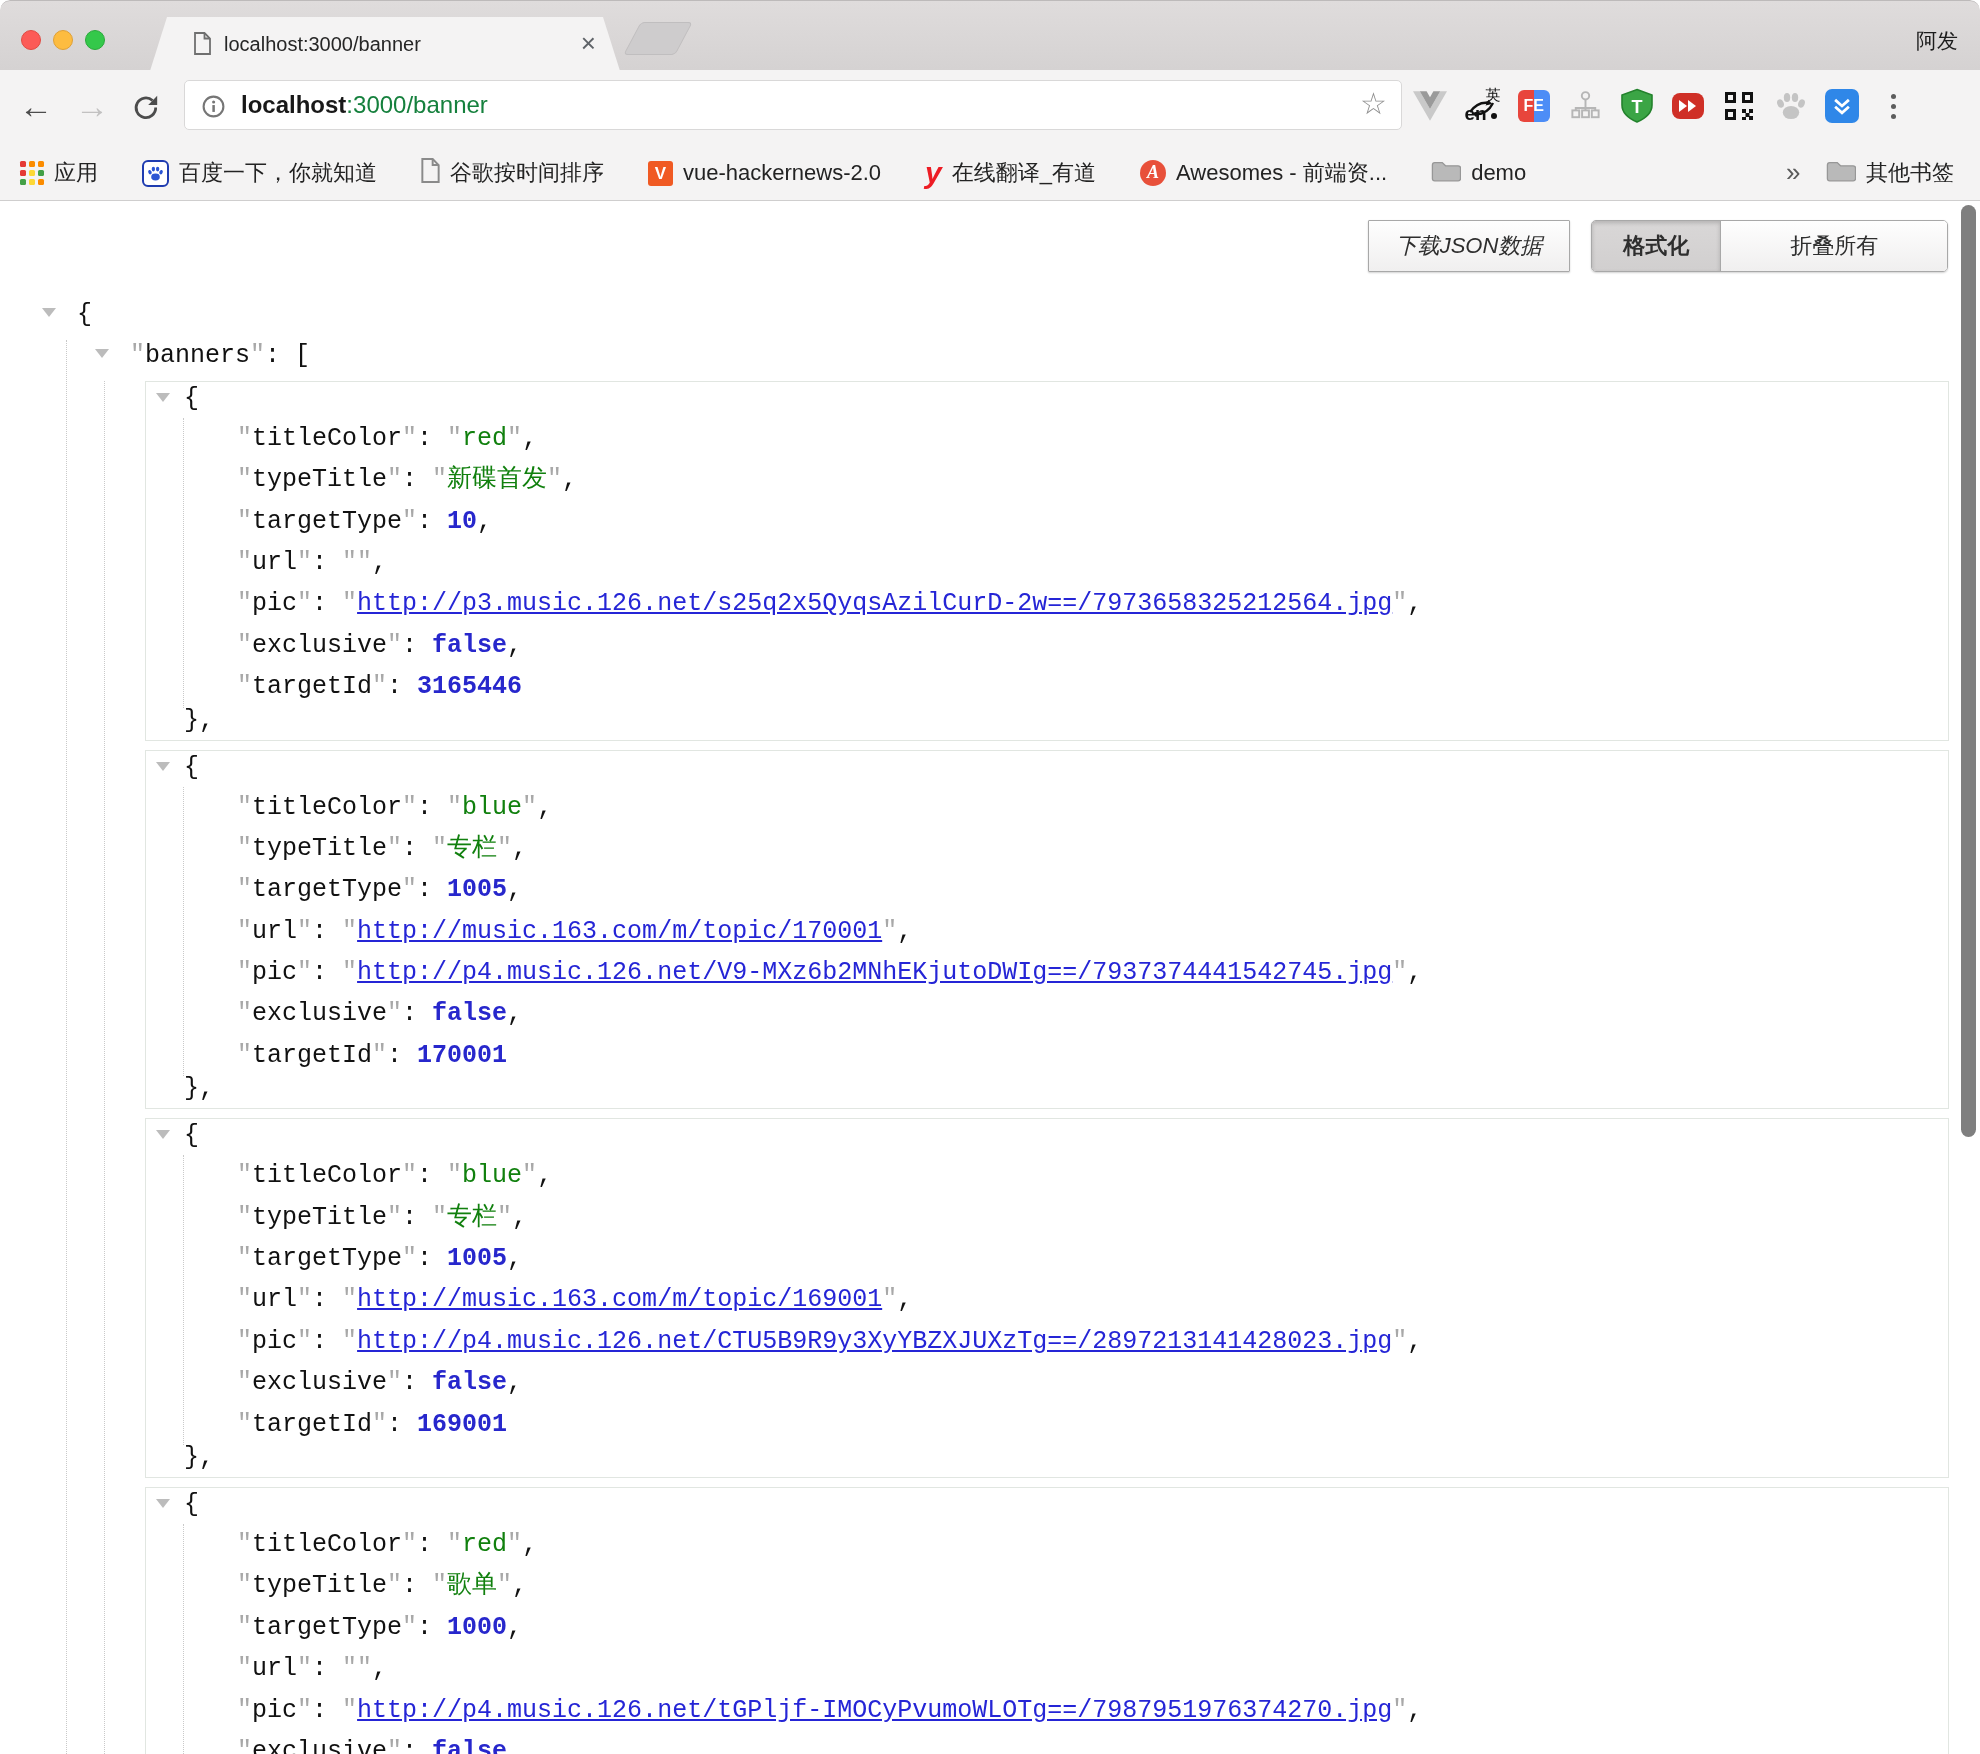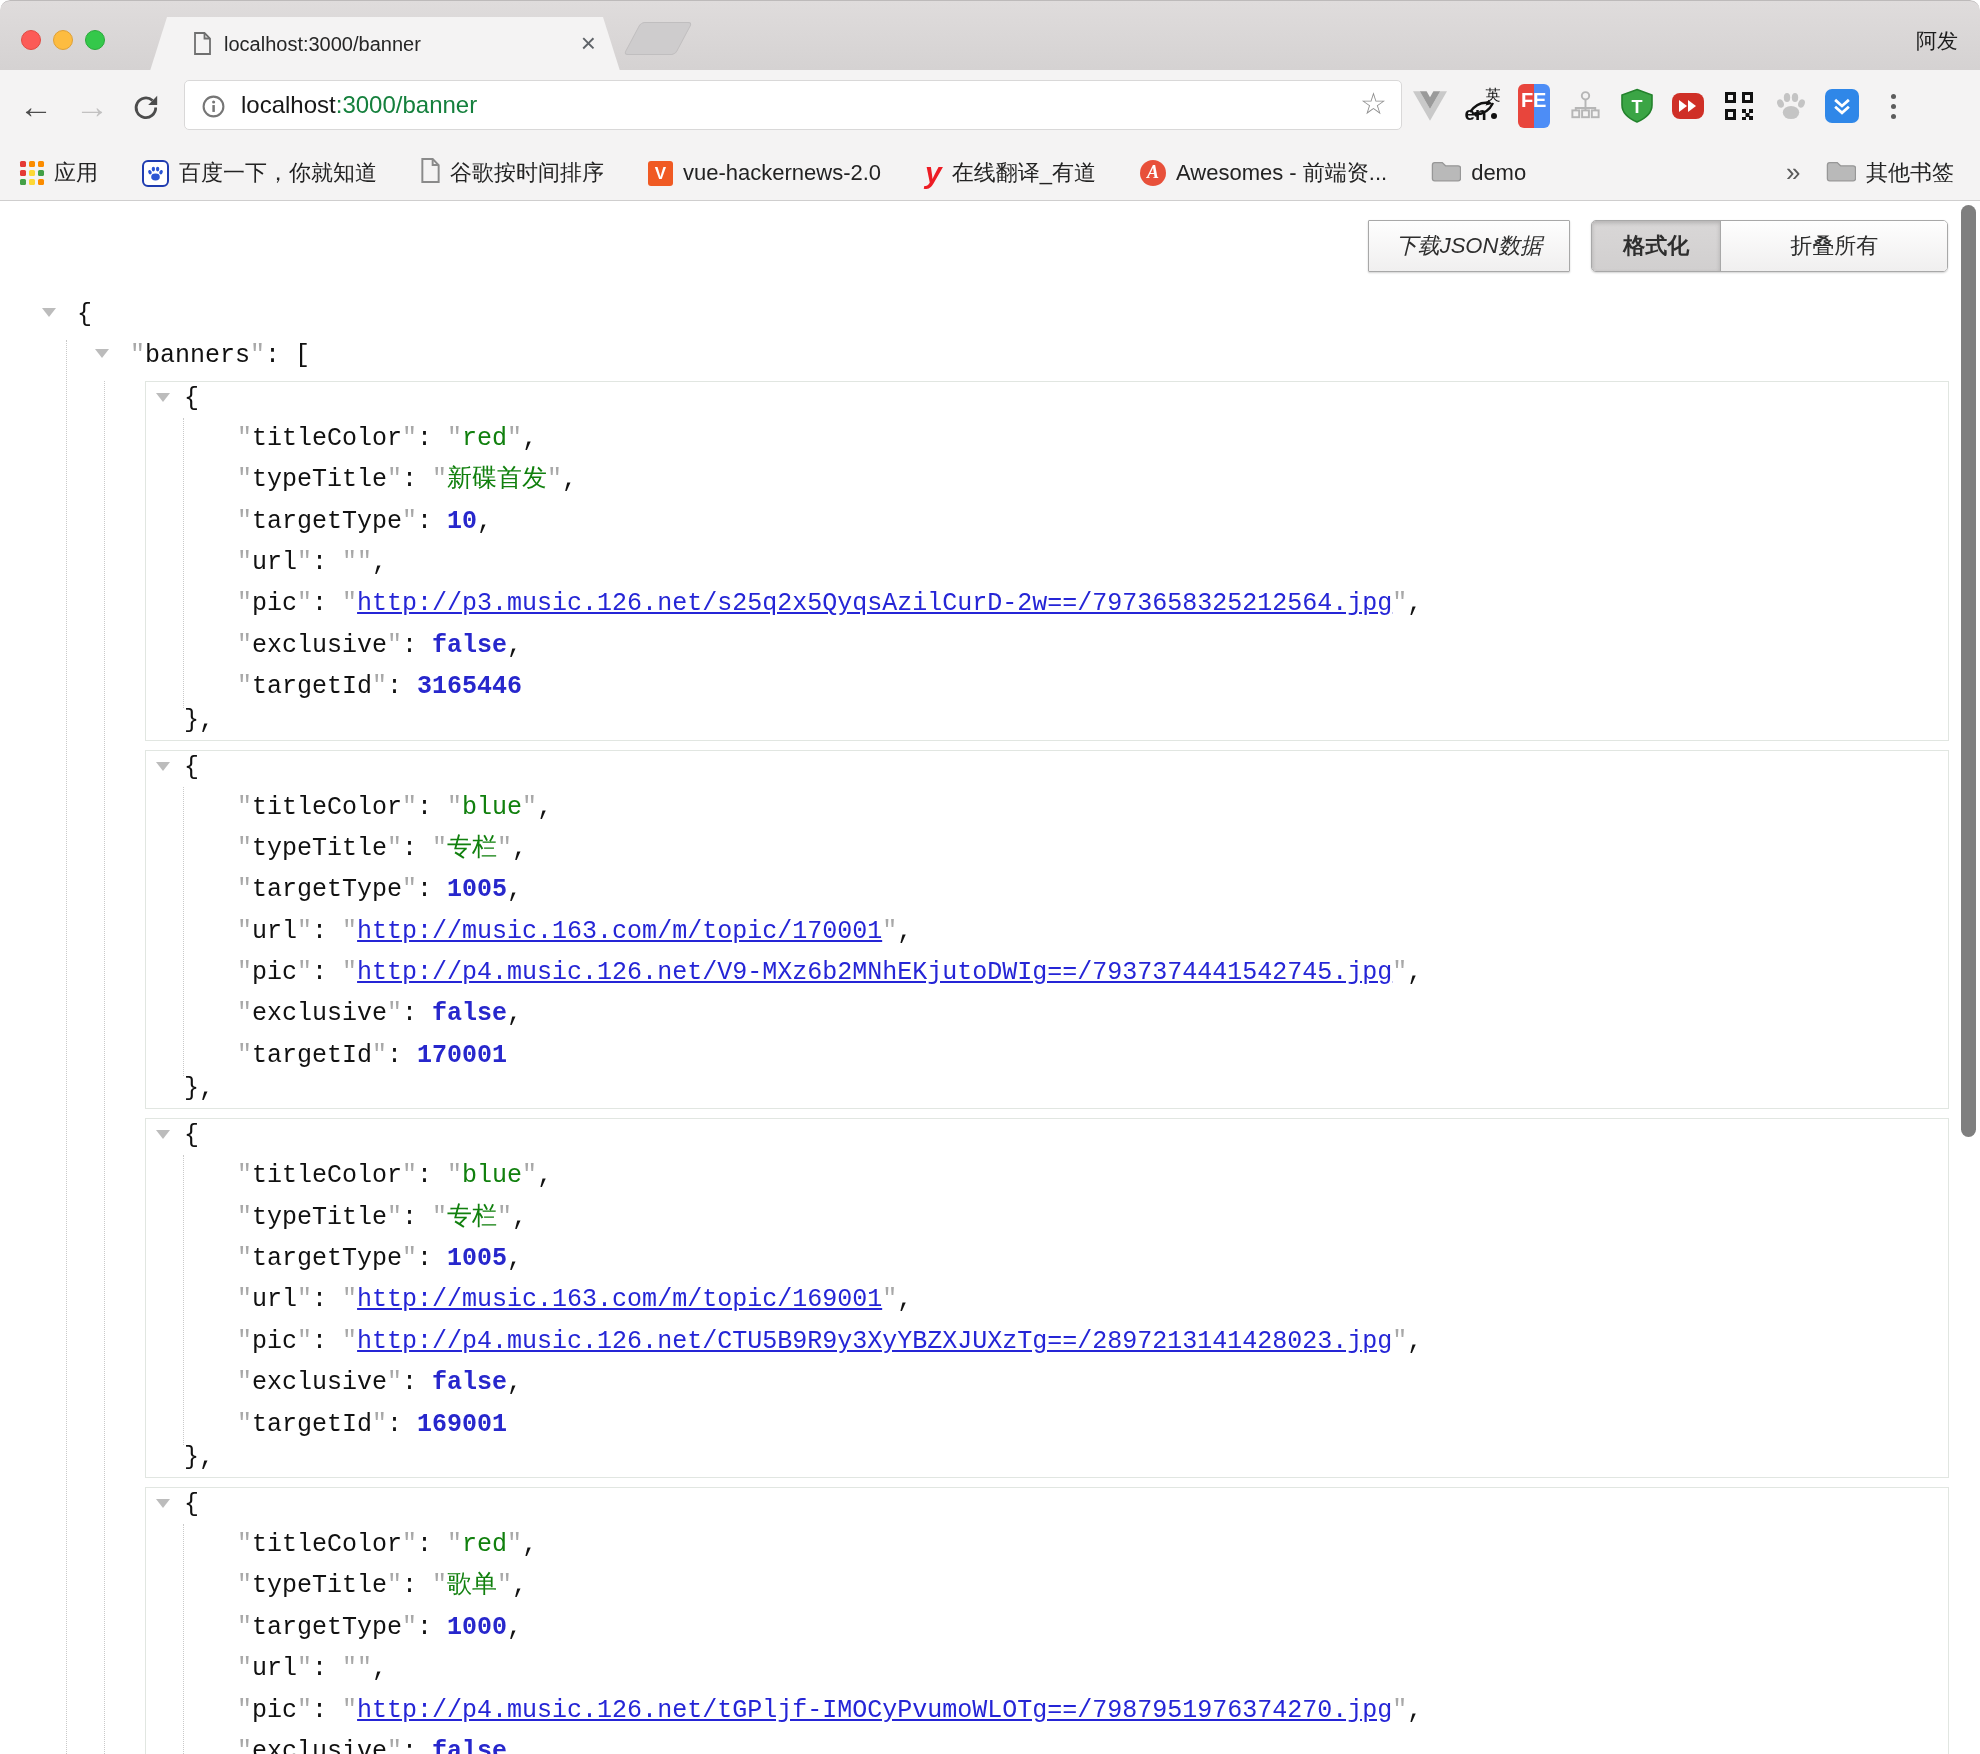--- a/index.html
+++ b/index.html
@@ -31,27 +31,27 @@
   
   .toolbar { position:absolute; left:0; top:70px; width:1980px; height:76px; background:#f4f3f3; }
   .navbtn { position:absolute; top:0; height:76px; line-height:72px; font-size:34px; text-align:center; width:44px; }
   .back { left:14px; color:#4c4c4c; }
   .fwd  { left:70px; color:#c2c1c1; }
   .reload { position:absolute; left:132px; top:24px; }
   .addr { position:absolute; left:184px; top:80px; width:1218px; height:50px; background:#fff;
           border:1px solid #d9d8d8; border-radius:5px; }
   .addr .info { position:absolute; left:16px; top:13px; }
   .addr .url { position:absolute; left:56px; top:0; height:48px; line-height:48px; font-size:24px; }
-  .addr .url .host { color:#181818; }
+  .addr .url .host { color:#181818;font-weight:bold; }
   .addr .url .rest { color:#15803d; }
   .addr .star { position:absolute; right:14px; top:0; height:48px; line-height:46px; font-size:30px; color:#8f8f8f; }
   .exts { position:absolute; left:1412px; top:78px; width:500px; height:56px;
           display:flex; align-items:center; gap:15px; }
   .ext { width:37px; height:37px; display:flex; align-items:center; justify-content:center; position:relative; }
-  .fe-badge { width:32px; height:44px; border-radius:6px; color:#fff; font-weight:bold; font-size:20px;
+  .fe-badge { width:32px; height:32px; border-radius:6px; color:#fff; font-weight:bold; font-size:16px;
               text-align:center; line-height:32px; letter-spacing:0;
               background:linear-gradient(90deg,#e8453c 0 50%,#4d8df6 50% 100%); }
   .vid-badge { width:32px; height:26px; border-radius:8px; background:#cf2f26; display:flex; align-items:center; justify-content:center; }
   .dl-badge { width:34px; height:34px; border-radius:7px; background:#2f87e8; display:flex; align-items:center; justify-content:center; }
   .kebab { display:flex; flex-direction:column; gap:5px; }
   .kebab i { width:5px; height:5px; border-radius:50%; background:#5c5c5c; }
   .tr-en { position:absolute; left:1px; bottom:0; font-size:19px; font-weight:bold; color:#111; }
   .tr-cn { position:absolute; right:0; top:-2px; font-size:15px; color:#111; }
 
   

